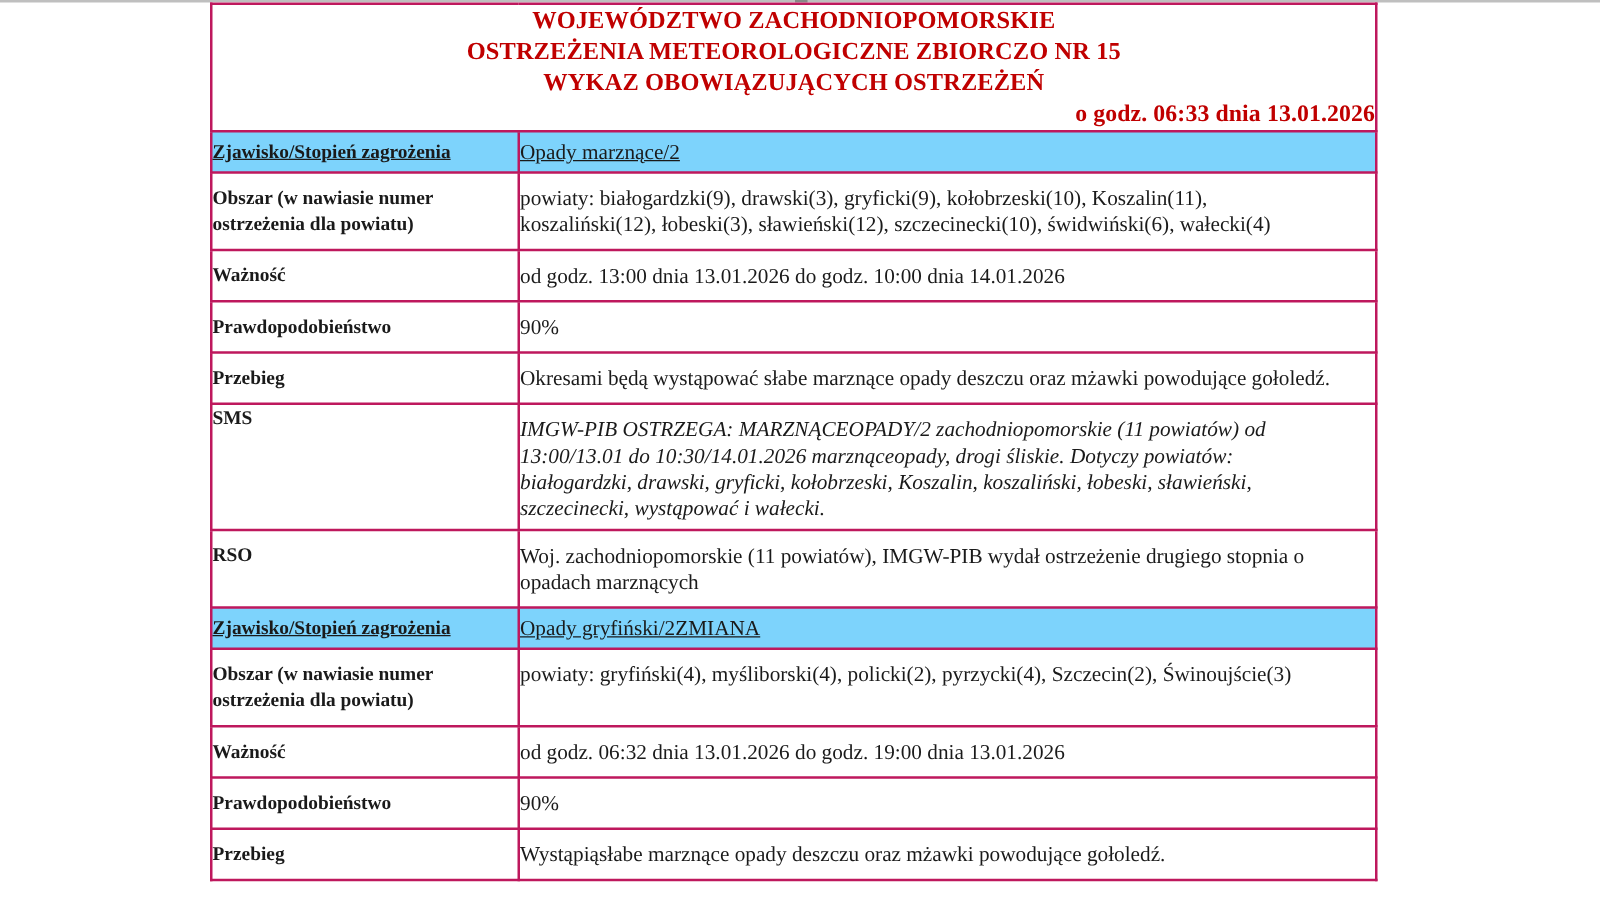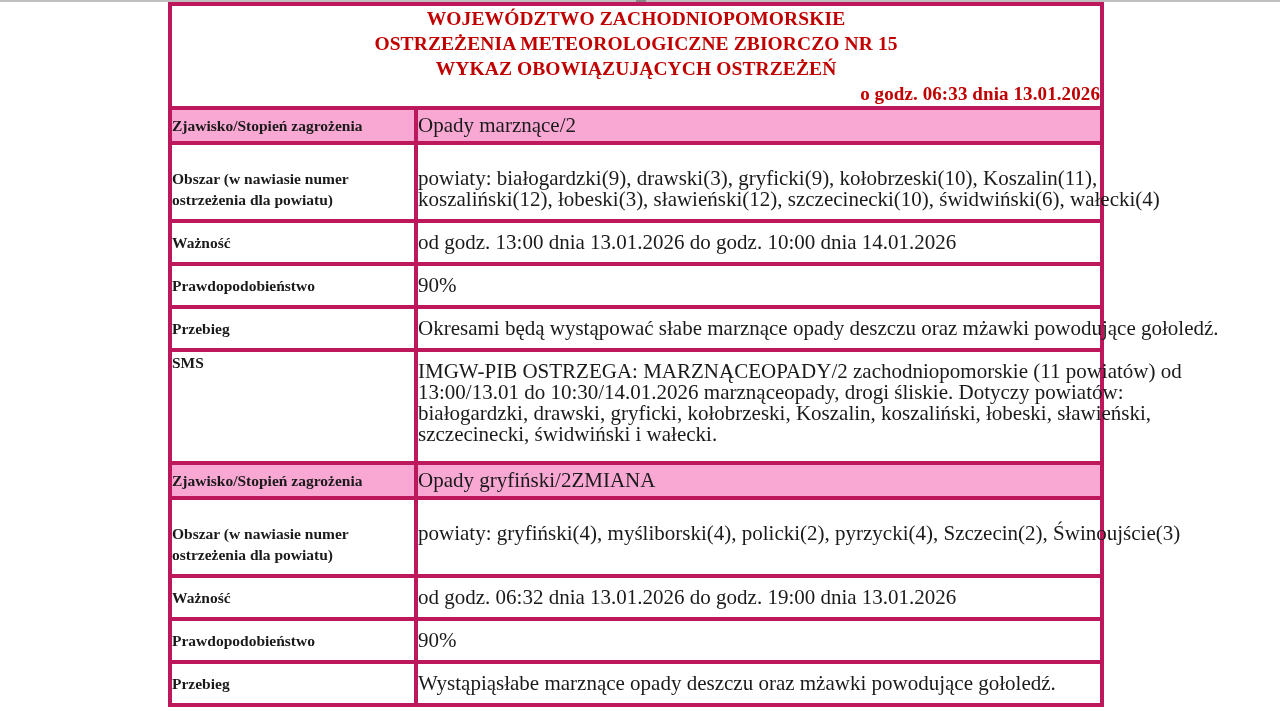--- a/index.html
+++ b/index.html
@@ -48,21 +48,21 @@
     position: absolute;
     left: 168px;
     top: 2px;
     width: 932px;
     border-collapse: collapse;
     table-layout: fixed;
     background: #ffffff;
   }
 
   .warn-table td {
-    border: 4px solid #be185d;
+    border: 2px solid #be185d;
     vertical-align: top;
     padding: 0;
   }
 
   col.col-label { width: 246px; }
   col.col-value { width: 686px; }
 
   
   .title-cell {
     text-align: center;
@@ -82,65 +82,67 @@
     line-height: 25px;
     text-align: right;
   }
 
   
   tr.hdr-row td {
     background: #F0A011;
   }
   tr.hdr-row td.label-cell,
   tr.hdr-row td.value-cell {
-    background: #f9a8d4;
+    background: #7dd3fc;
+    text-decoration: underline;
   }
 
   .label-cell {
     padding: 7px 8px 7px 12px;
     font-weight: bold;
     font-size: 15.5px;
     line-height: 21px;
     color: #1a1a1a;
   }
   .value-cell {
     padding: 7px 8px 7px 10px;
-    font-size: 21px;
+    font-size: 17px;
     line-height: 21px;
     color: #1a1a1a;
   }
   .value-cell .txt-line {
     display: block;
     white-space: nowrap;
   }
   .label-cell .txt-line {
     display: block;
     white-space: nowrap;
   }
 
   tr.hdr-row .label-cell,
   tr.hdr-row .value-cell {
     padding-top: 5px;
     padding-bottom: 5px;
   }
 
   tr.tall-row .label-cell,
   tr.tall-row .value-cell {
-    padding-top: 23px;
+    padding-top: 9px;
     padding-bottom: 9px;
   }
   tr.one-line .label-cell,
   tr.one-line .value-cell {
     padding-top: 9px;
     padding-bottom: 9px;
     margin-top: 23px;
   }
   tr.sms-row .value-cell {
     padding-top: 9px;
-    padding-bottom: 16px;
+    padding-bottom: 6px;
+    font-style: italic;
   }
 </style>
 </head>
 <body>
 
 <div class="page-canvas">
 
   <div class="top-artifact"></div>
   <div class="top-artifact-notch"></div>
 
@@ -192,24 +194,31 @@
           <span class="txt-line">Okresami będą wystąpować  słabe marznące opady deszczu oraz mżawki powodujące gołoledź.</span>
         </td>
       </tr>
 
       <tr class="sms-row">
         <td class="label-cell">SMS</td>
         <td class="value-cell">
           <span class="txt-line">IMGW-PIB OSTRZEGA: MARZNĄCEOPADY/2 zachodniopomorskie (11 powiatów) od</span>
           <span class="txt-line">13:00/13.01 do 10:30/14.01.2026 marznąceopady, drogi śliskie.  Dotyczy powiatów:</span>
           <span class="txt-line">białogardzki, drawski, gryficki, kołobrzeski, Koszalin, koszaliński, łobeski, sławieński,</span>
-          <span class="txt-line">szczecinecki, świdwiński  i wałecki.</span>
-        </td>
-      </tr>
-
+          <span class="txt-line">szczecinecki, wystąpować  i wałecki.</span>
+        </td>
+      </tr>
+
+      <tr class="tall-row">
+        <td class="label-cell">RSO</td>
+        <td class="value-cell">
+          <span class="txt-line">Woj. zachodniopomorskie (11 powiatów), IMGW-PIB wydał ostrzeżenie drugiego stopnia o</span>
+          <span class="txt-line">opadach marznących</span>
+        </td>
+      </tr>
 
 
       <tr class="hdr-row">
         <td class="label-cell">Zjawisko/Stopień zagrożenia</td>
         <td class="value-cell">Opady gryfiński/2ZMIANA</td>
       </tr>
 
       <tr class="tall-row">
         <td class="label-cell">
           <span class="txt-line">Obszar (w nawiasie numer</span>

